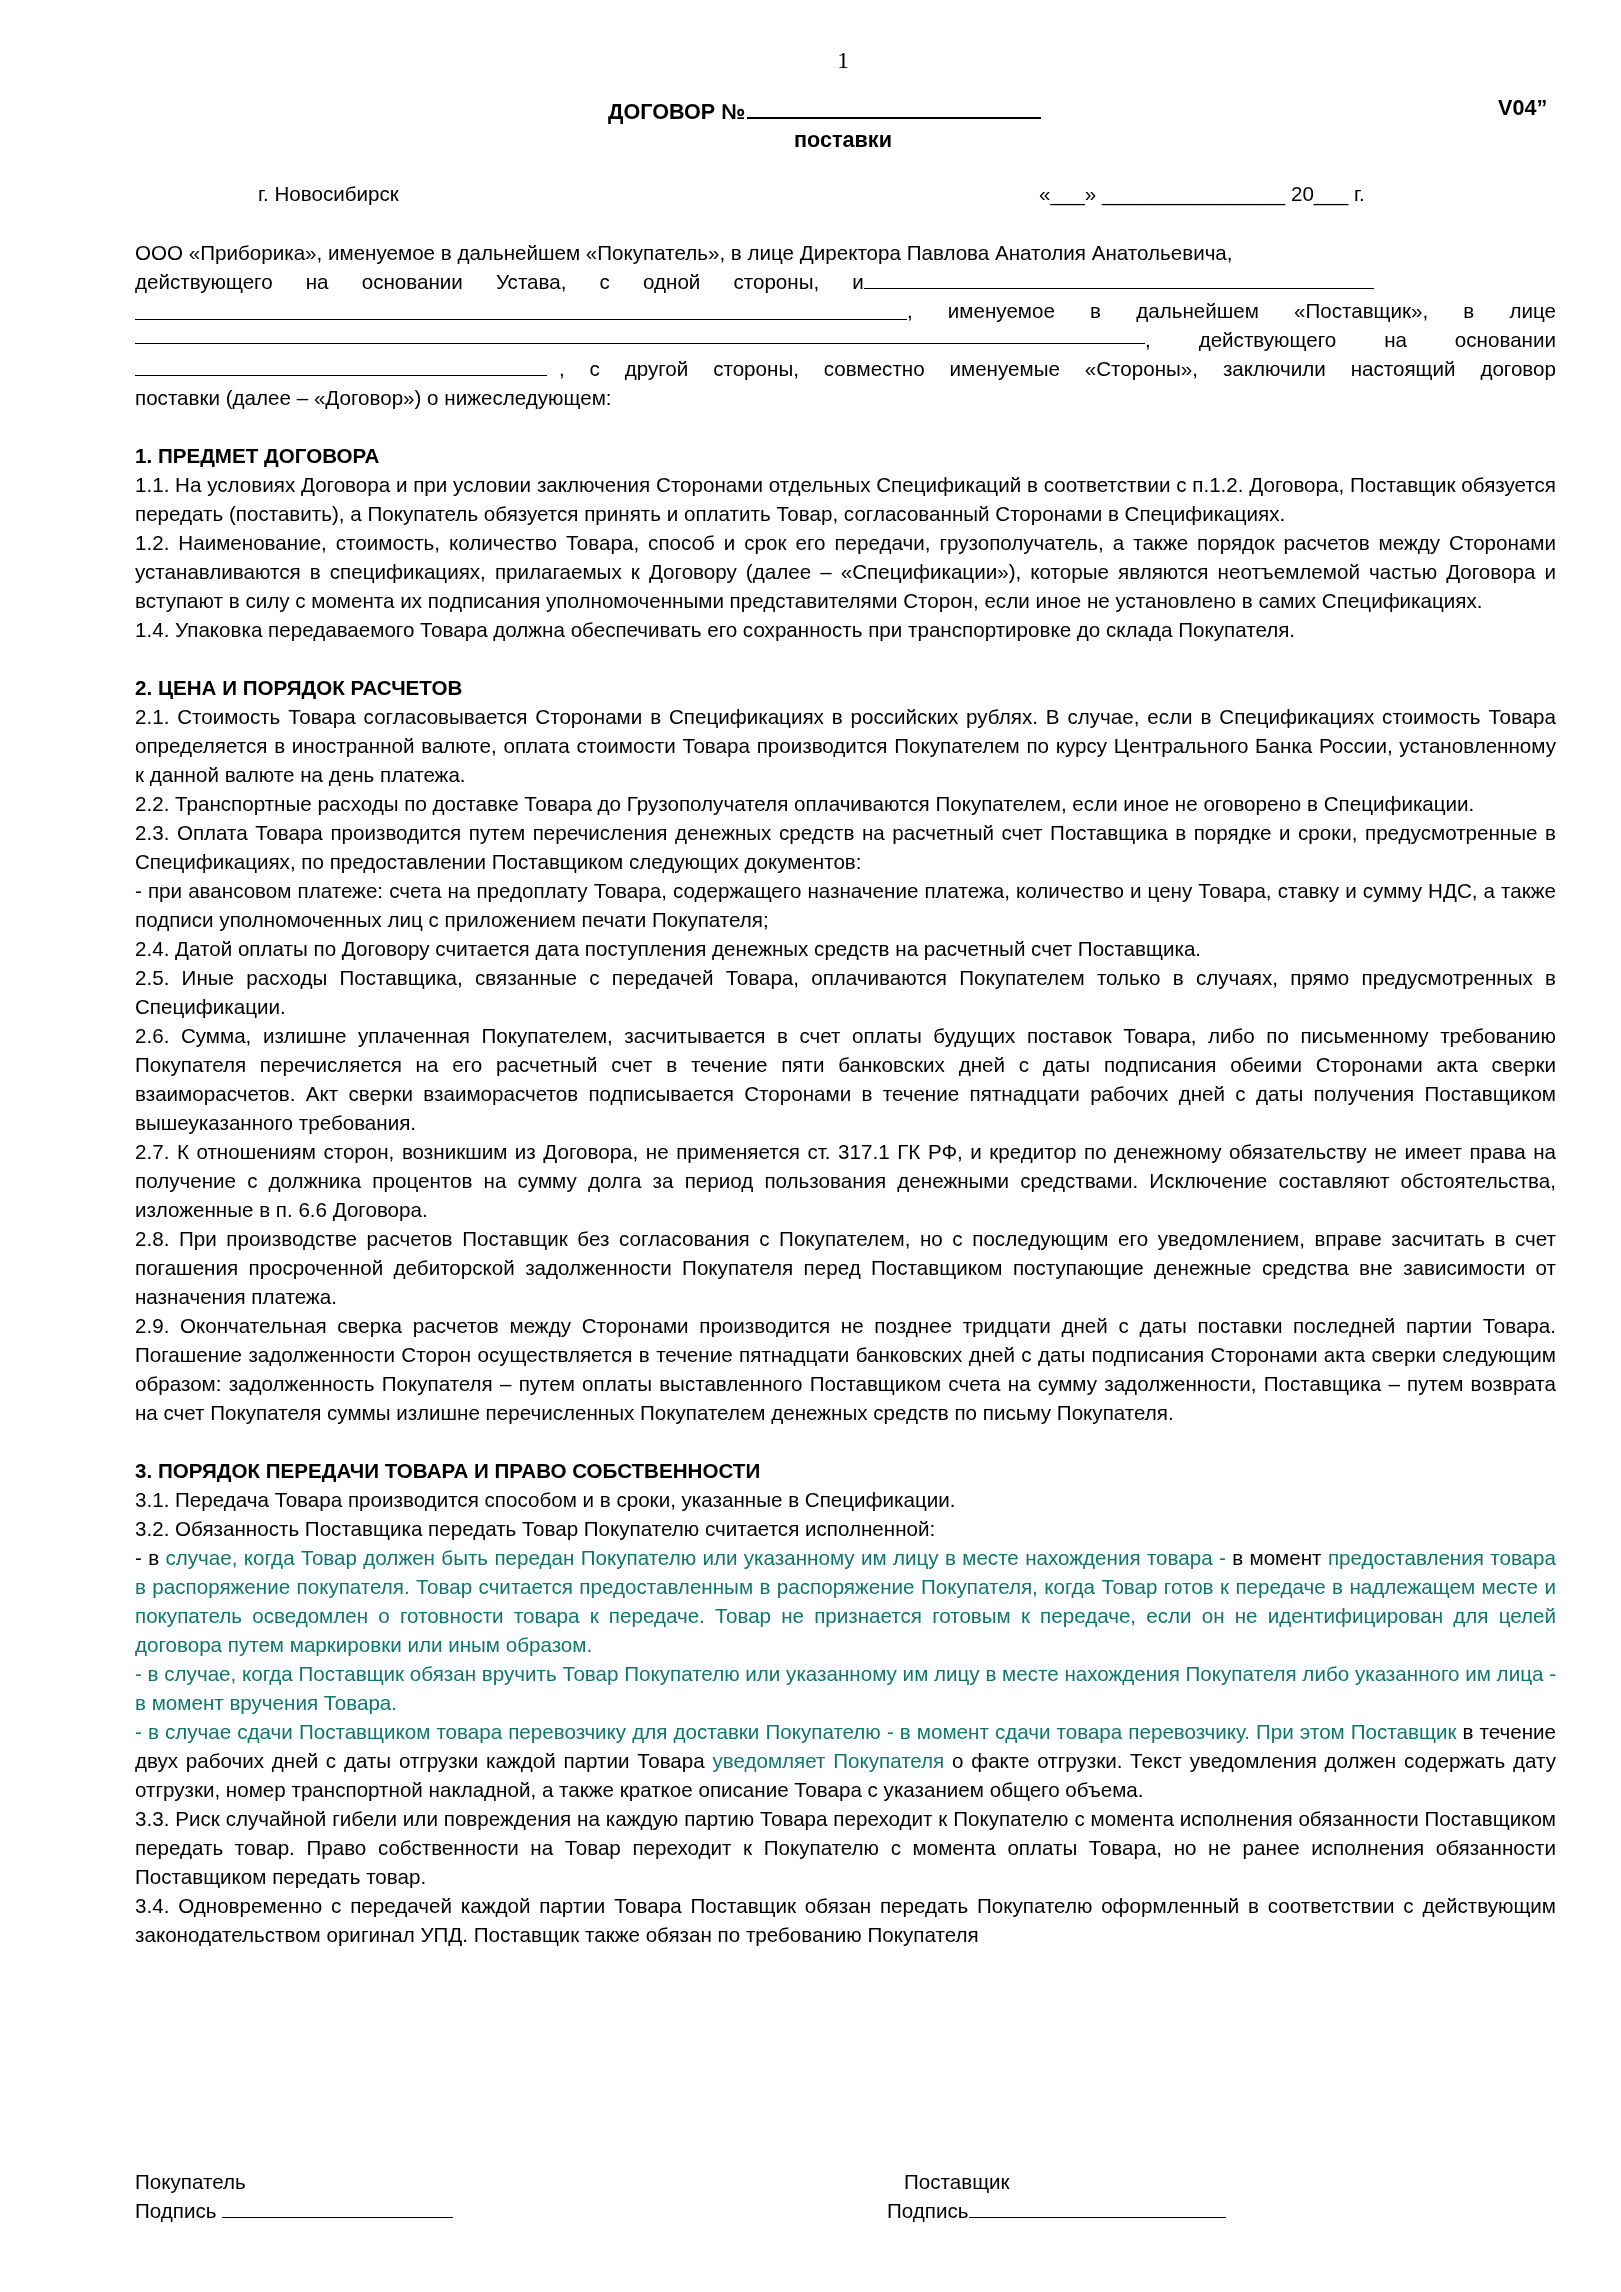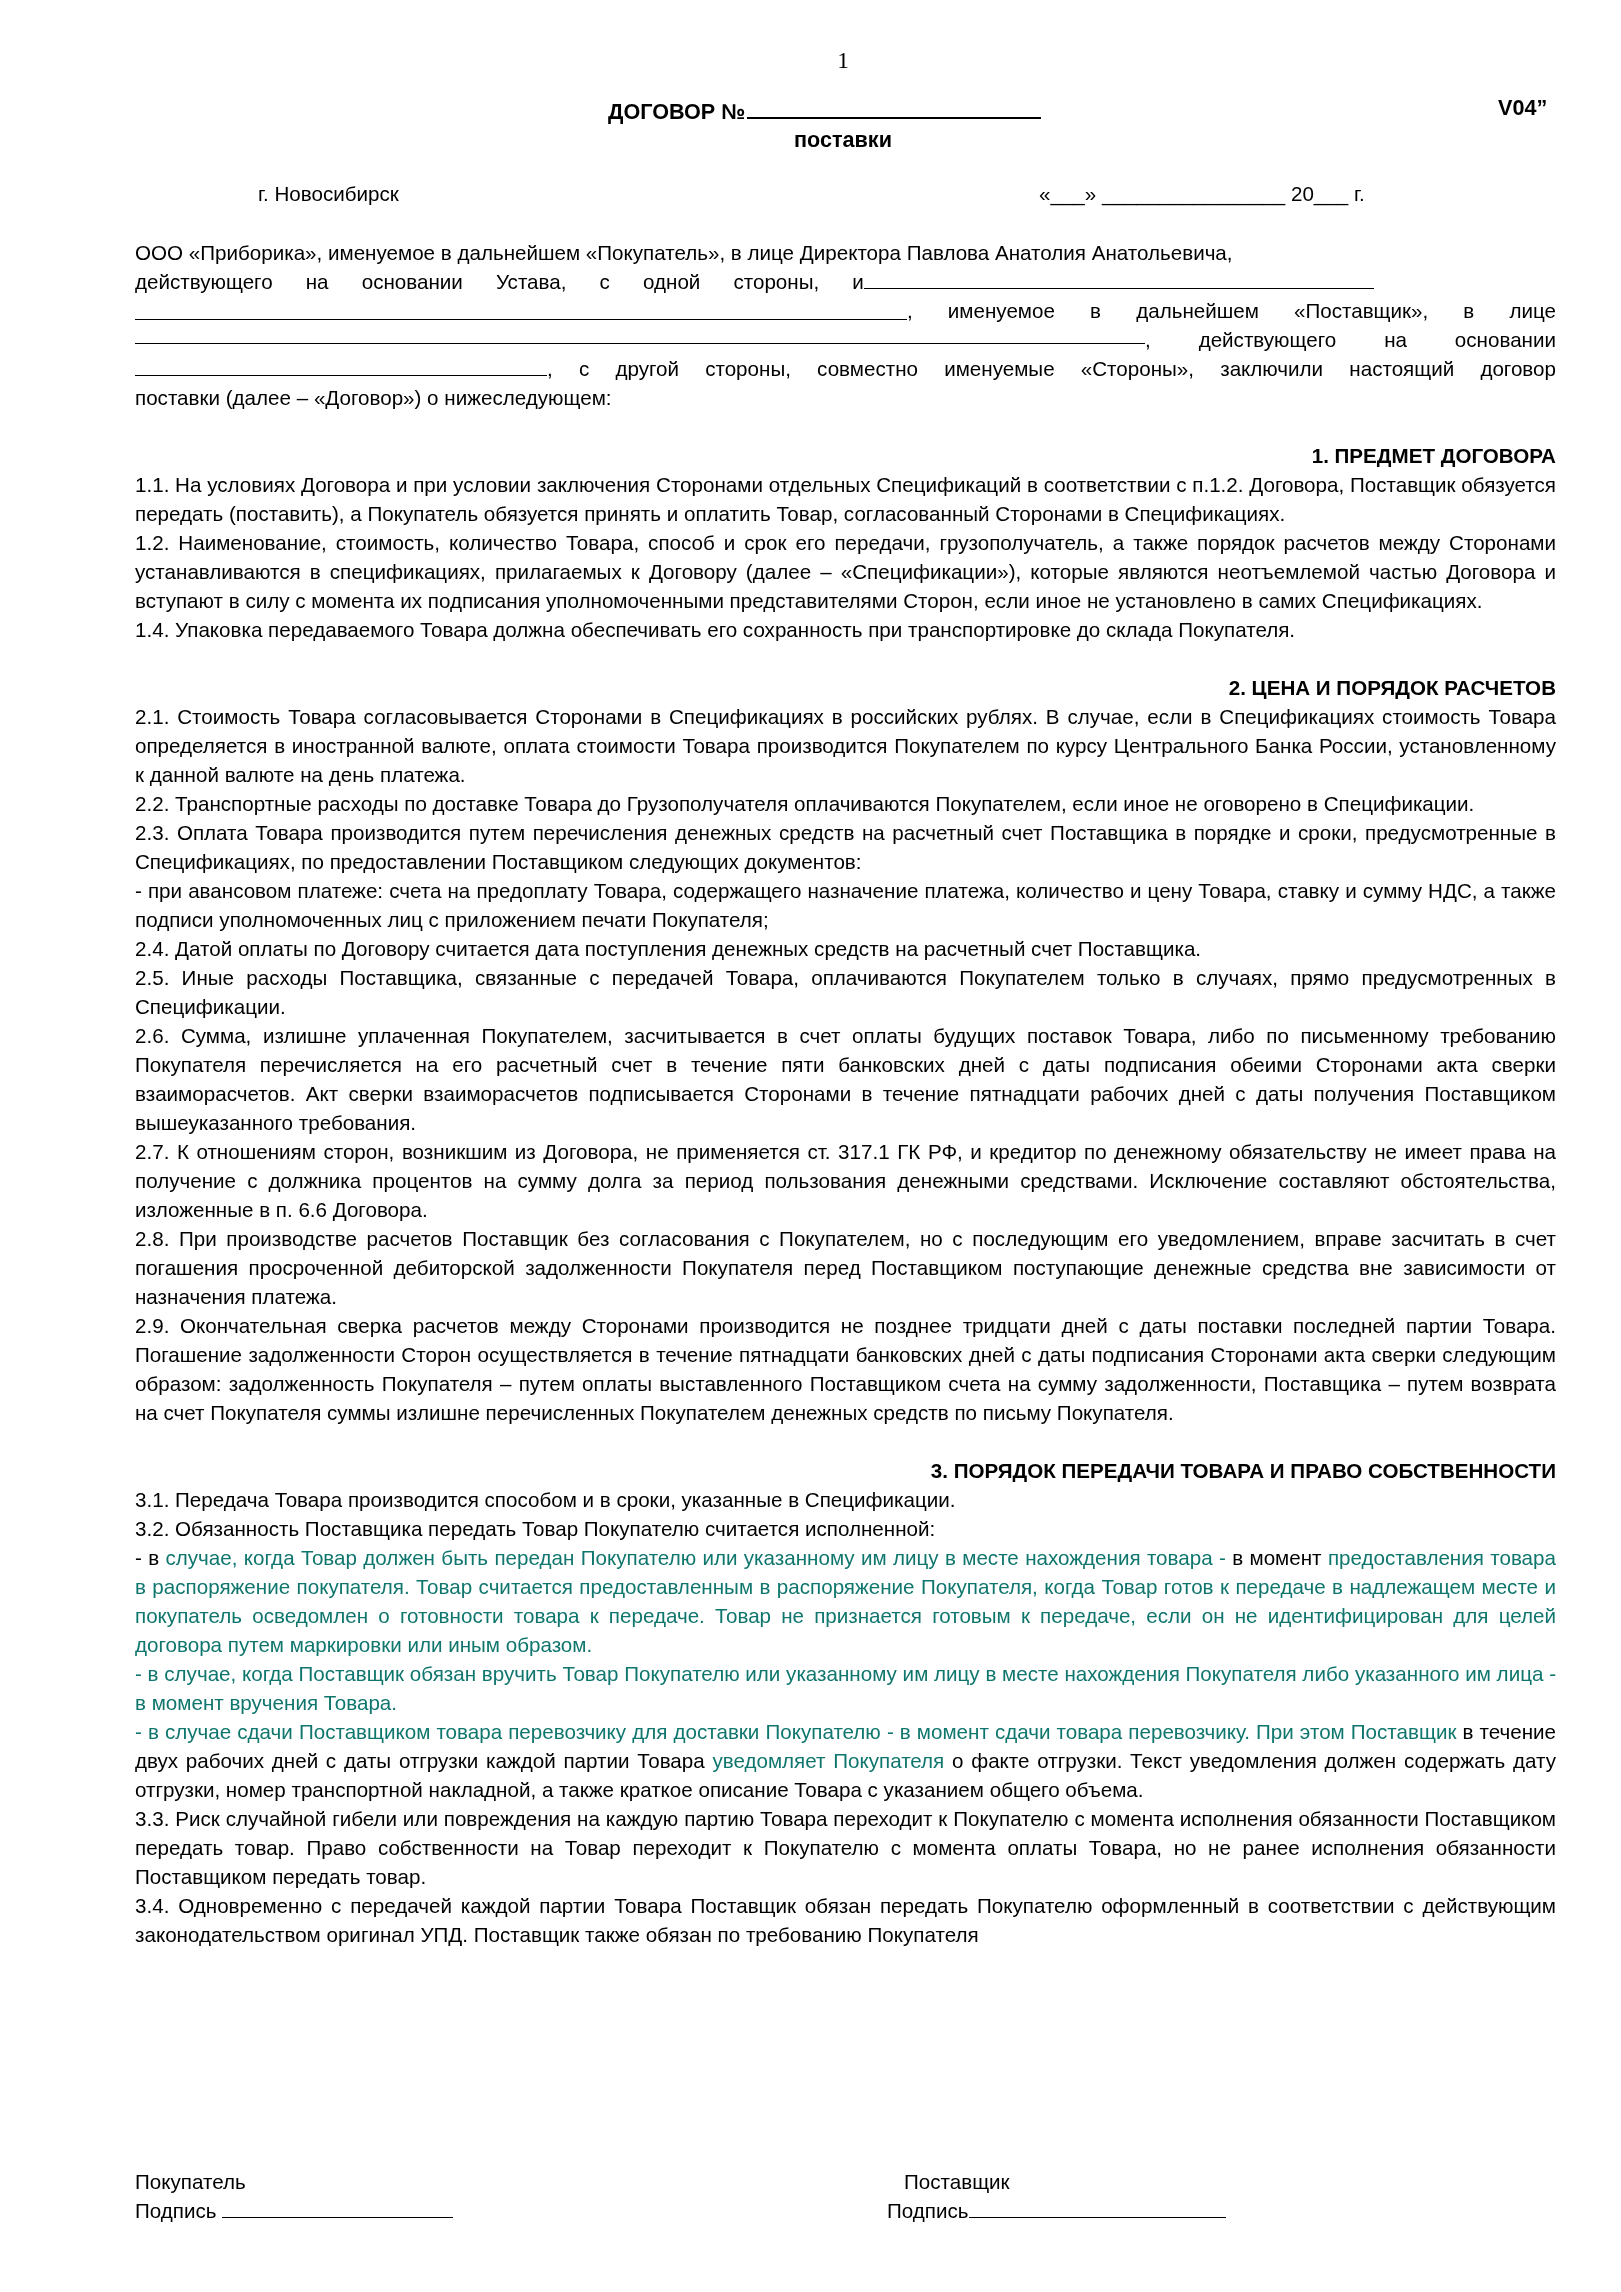--- a/index.html
+++ b/index.html
@@ -11,21 +11,21 @@
   .title-row { position: absolute; top: 95px; left: 608px; font-weight: bold; font-size: 21.6px; }
   .title-no-line { display: inline-block; width: 294px; border-bottom: 2px solid #000; height: 21.6px; vertical-align: baseline; margin-left: 2px; }
   .version { position: absolute; top: 95px; left: 1498px; font-weight: bold; font-size: 21.6px; }
   .subtitle { position: absolute; top: 127px; left: 0; width: 1686px; text-align: center; font-weight: bold; font-size: 21.6px; }
   .city { position: absolute; top: 182px; left: 258px; font-size: 20.6px; }
   .date { position: absolute; top: 182px; left: 1039px; font-size: 20.6px; white-space: pre; }
   .body { position: absolute; left: 135px; top: 238px; width: 1421px; font-size: 20.6px;
           line-height: 29px; text-align: justify; }
   .body p { margin: 0; }
   .fill { display: inline-block; border-bottom: 1.5px solid #000; height: 17.6px; vertical-align: baseline; }
-  .heading { text-align: right; font-weight: bold; margin-top: 29px !important; }
+  .heading { text-align: left; font-weight: bold; margin-top: 29px !important; }
   .gray { color: #0f766e; }
   .sig { position: absolute; font-size: 20.6px; }
   .sig-line { display: inline-block; border-bottom: 1.5px solid #000; height: 17.6px; vertical-align: baseline; }
 </style>
 </head>
 <body>
 
 <div class="page">
 
   <div class="pagenum">1</div>
@@ -47,21 +47,21 @@
         <span class="fill" style="width:510px;"></span>
       </span>
       <span style="display:flex;align-items:center;">
         <span class="fill" style="width:772px;"></span>
         <span style="flex:1;text-align:justify;text-align-last:justify;">, именуемое в дальнейшем «Поставщик», в лице</span>
       </span>
       <span style="display:flex;align-items:flex-start;">
         <span class="fill" style="width:1010px;"></span>
         <span style="flex:1;text-align:justify;text-align-last:justify;">, действующего на основании</span>
       </span>
-      <span style="display:flex;align-items:baseline;">
+      <span style="display:flex;align-items:baseline;gap:12px;">
         <span class="fill" style="width:412px;"></span>
         <span style="flex:1;text-align:justify;text-align-last:justify;">, с другой стороны, совместно именуемые «Стороны», заключили настоящий договор</span>
       </span>
       <span>поставки (далее – «Договор») о нижеследующем:</span>
     </p>
 
     <p class="heading">1. ПРЕДМЕТ ДОГОВОРА</p>
     <p>1.1. На условиях Договора и при условии заключения Сторонами отдельных Спецификаций в соответствии с п.1.2. Договора, Поставщик обязуется передать (поставить), а Покупатель обязуется принять и оплатить Товар, согласованный Сторонами в Спецификациях.</p>
     <p>1.2. Наименование, стоимость, количество Товара, способ и срок его передачи, грузополучатель, а также порядок расчетов между Сторонами устанавливаются в спецификациях, прилагаемых к Договору (далее – «Спецификации»), которые являются неотъемлемой частью Договора и вступают в силу с момента их подписания уполномоченными представителями Сторон, если иное не установлено в самих Спецификациях.</p>
     <p>1.4. Упаковка передаваемого Товара должна обеспечивать его сохранность при транспортировке до склада Покупателя.</p>

